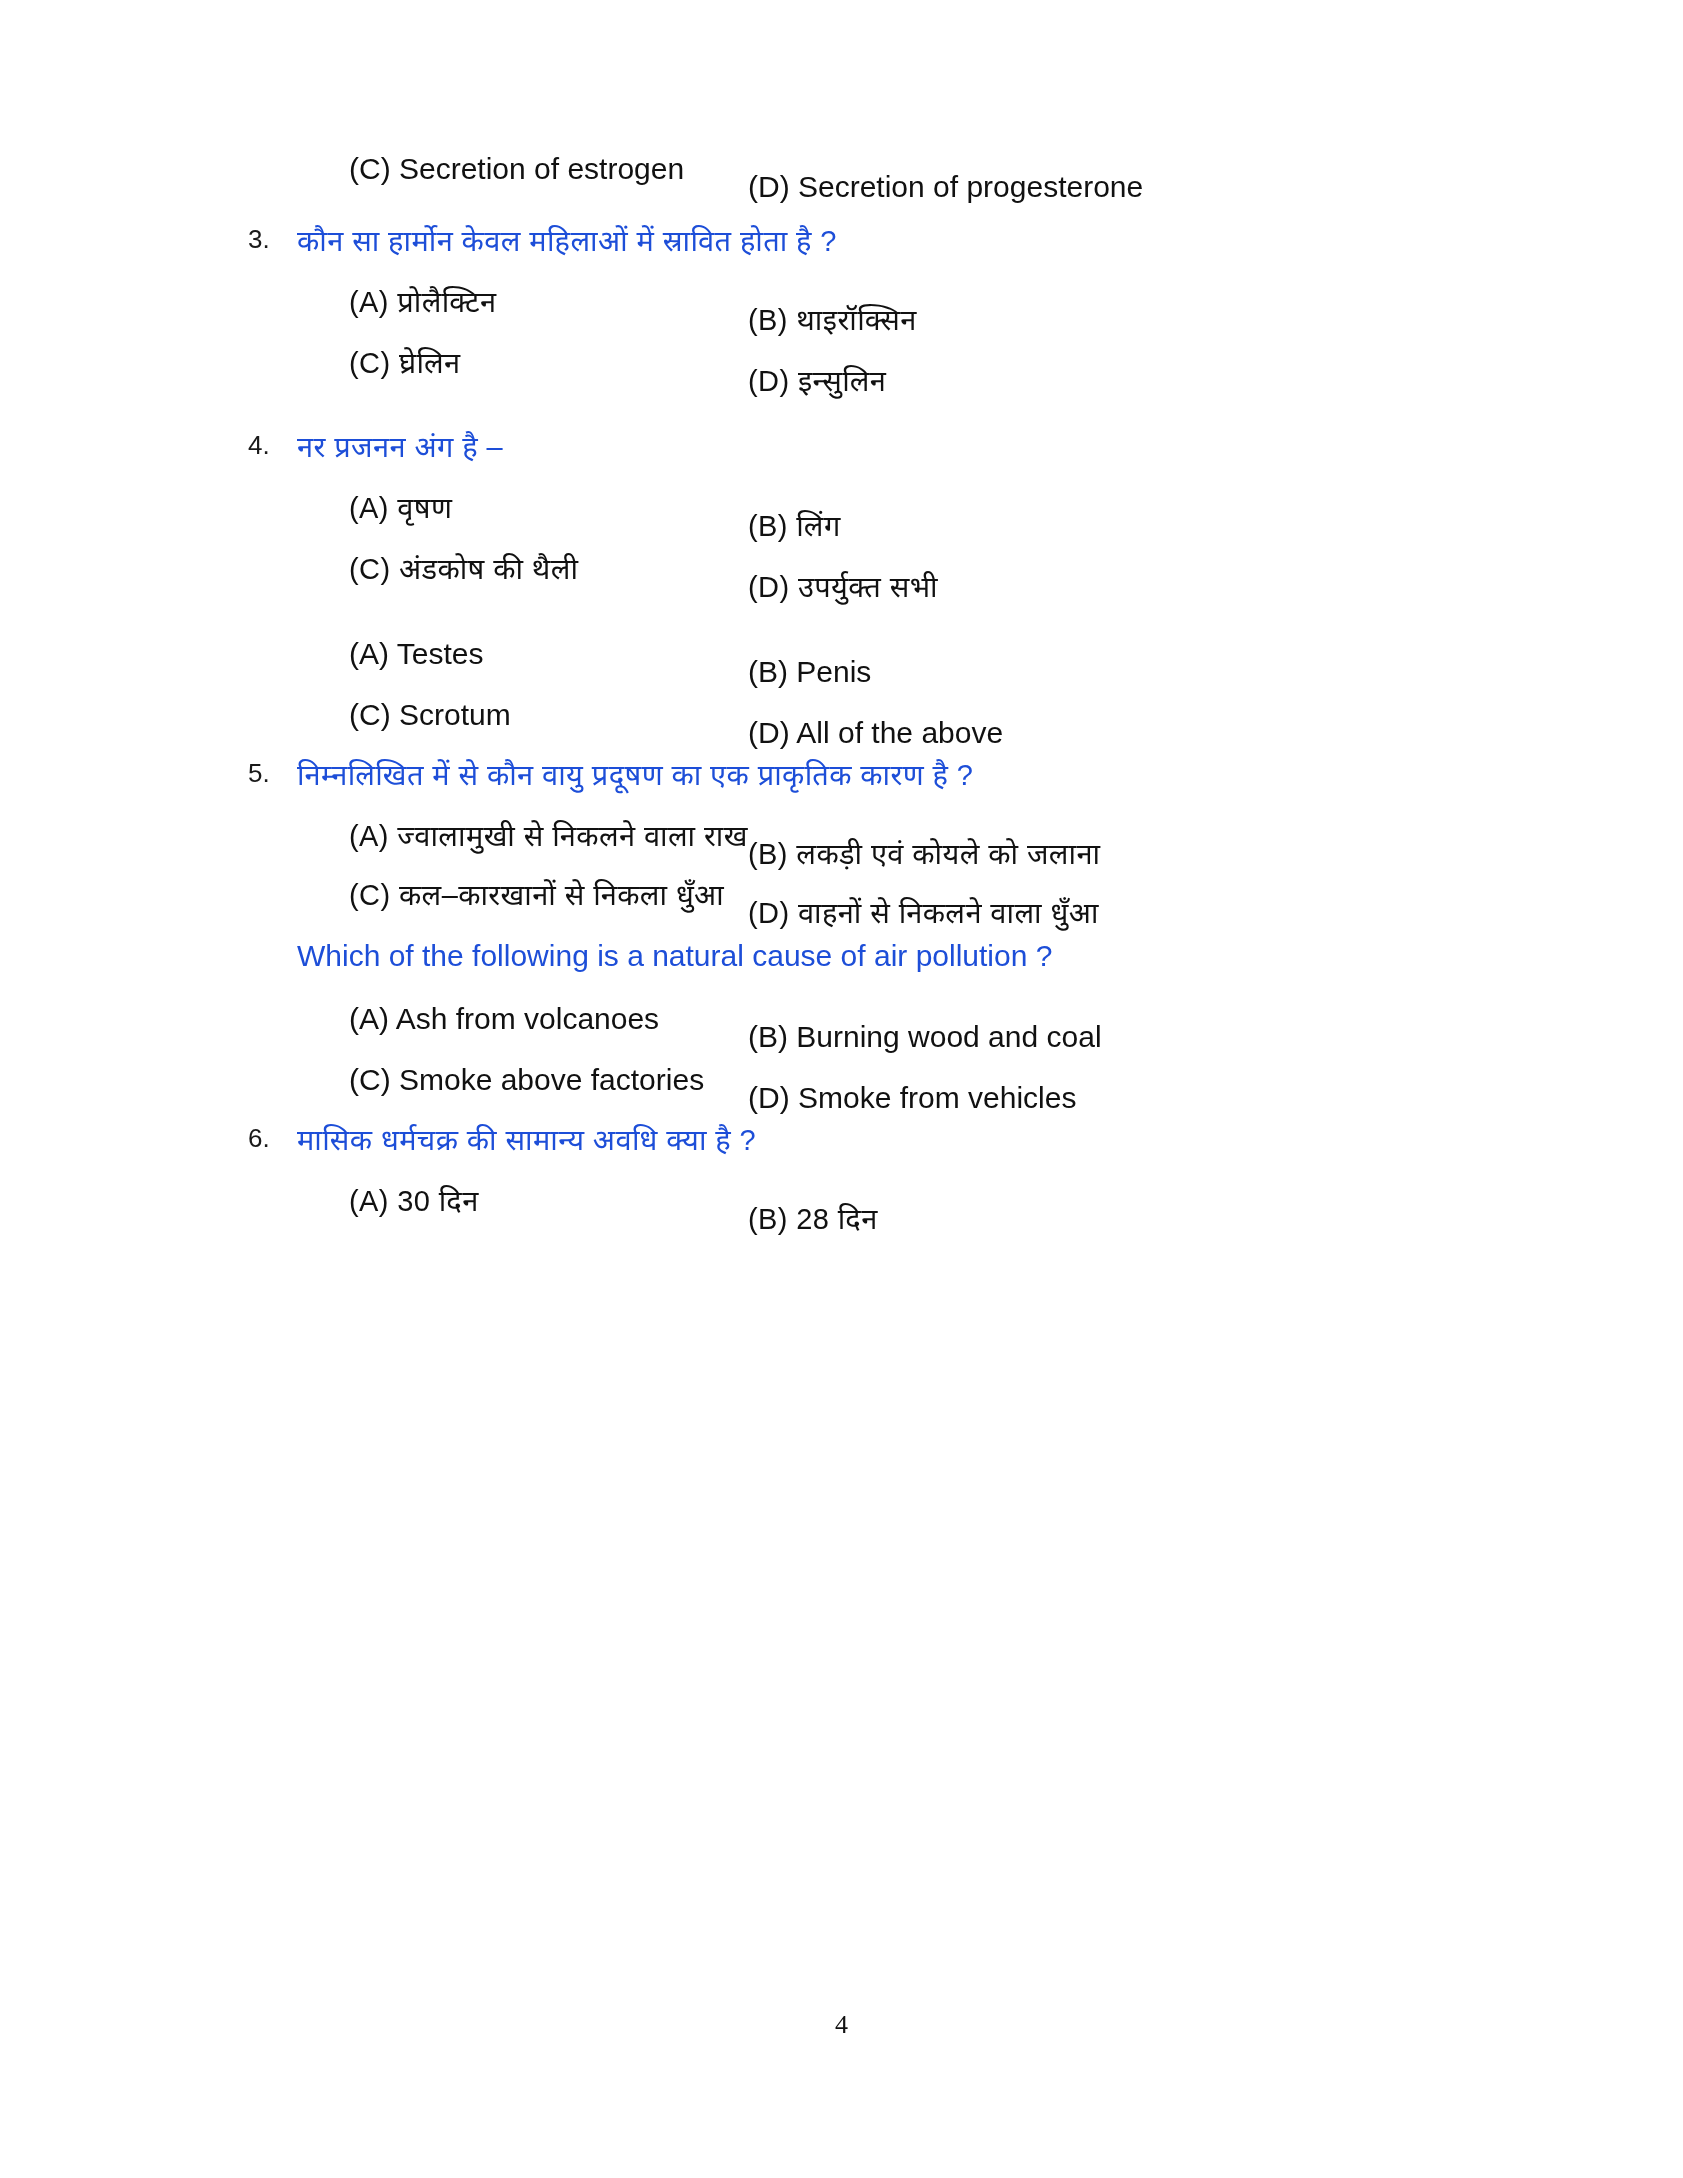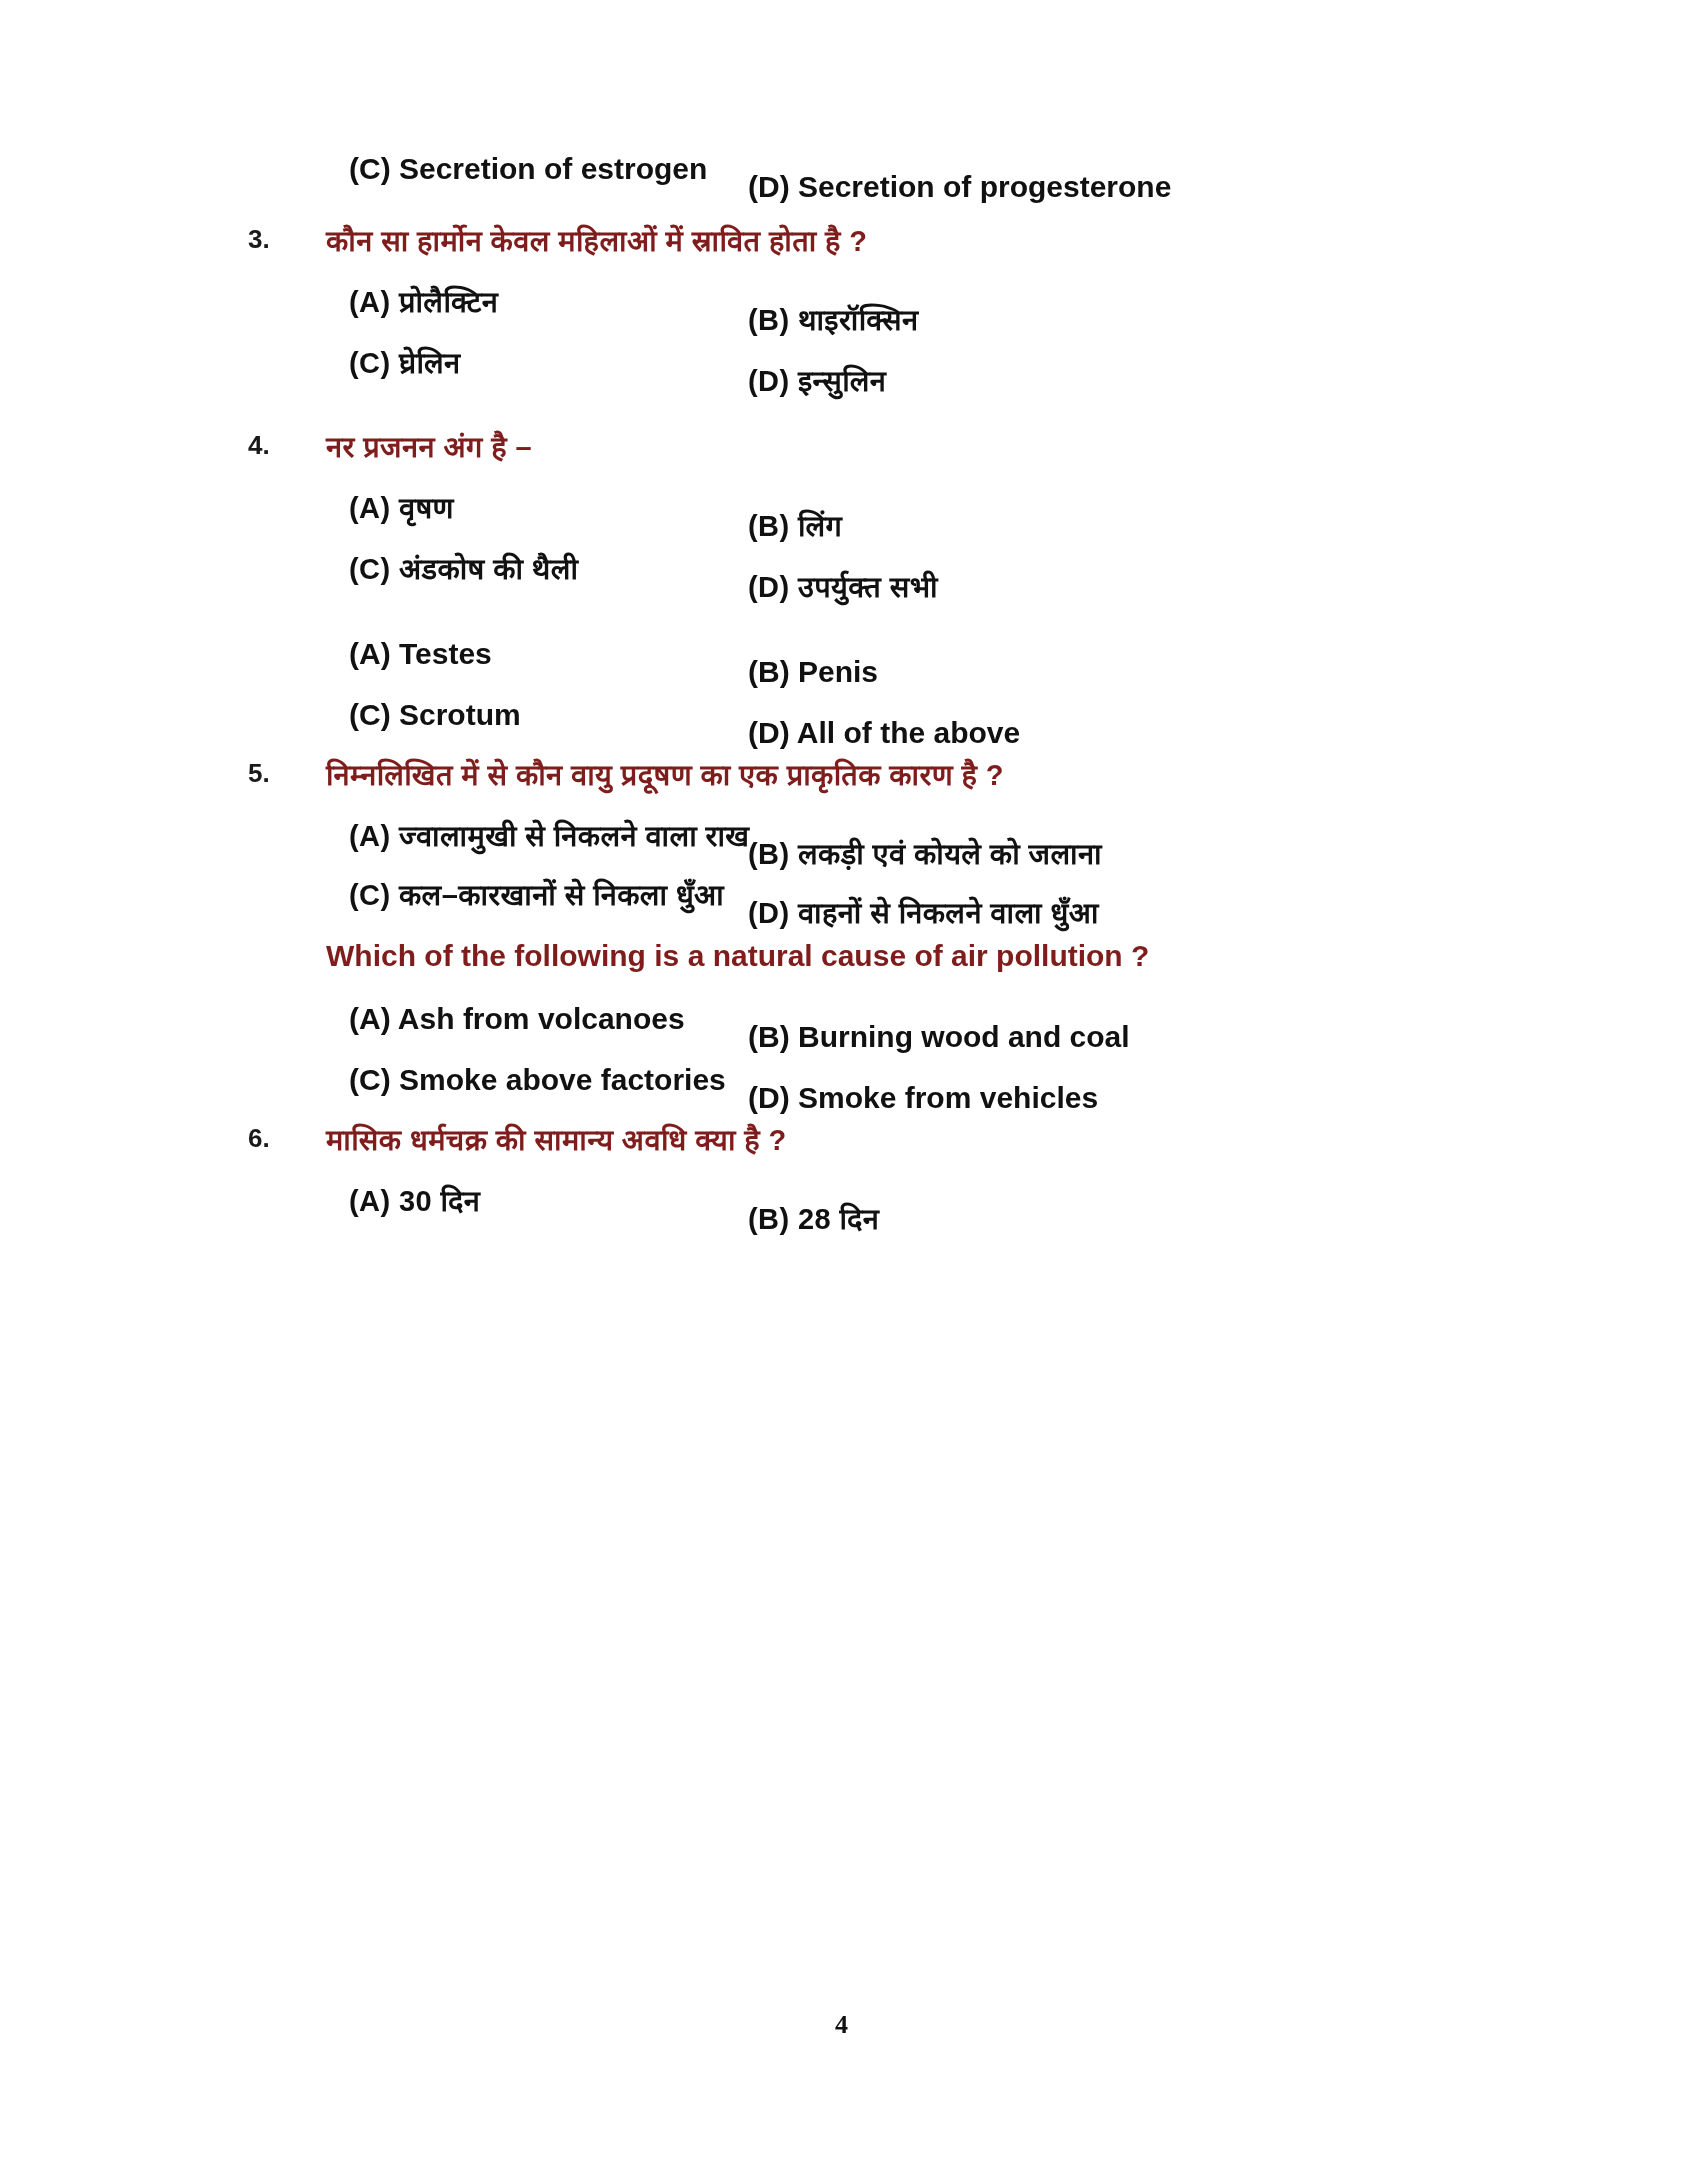--- a/index.html
+++ b/index.html
@@ -16,21 +16,20 @@
     overflow: hidden;
   }
 
   .page {
     position: absolute;
     left: 0;
     top: 0;
     width: 1683px;
     height: 1901px;
     background: #ffffff;
-    font-weight: bold;
   }
 
   .content {
     position: absolute;
     left: 248px;
     top: 149px;
     width: 1168px;
   }
 
   
@@ -50,24 +49,24 @@
     left: 0px;
     top: 0px;
     width: 50px;
     font-size: 26px;
     line-height: 1.35;
     text-align: left;
     color: #1a1a1a;
   }
 
   .stem {
-    margin-left: 78px;
+    margin-left: 49px;
     font-size: 30px;
     line-height: 1.35;
-    color: #7f1d1d;
+    color: #1d4ed8;
     white-space: nowrap;
   }
 
   .stem.hi {
     font-family: "Liberation Sans", "DejaVu Sans", sans-serif;
     font-size: 29px;
     letter-spacing: 0.4px;
   }
 
   .stem.en {

